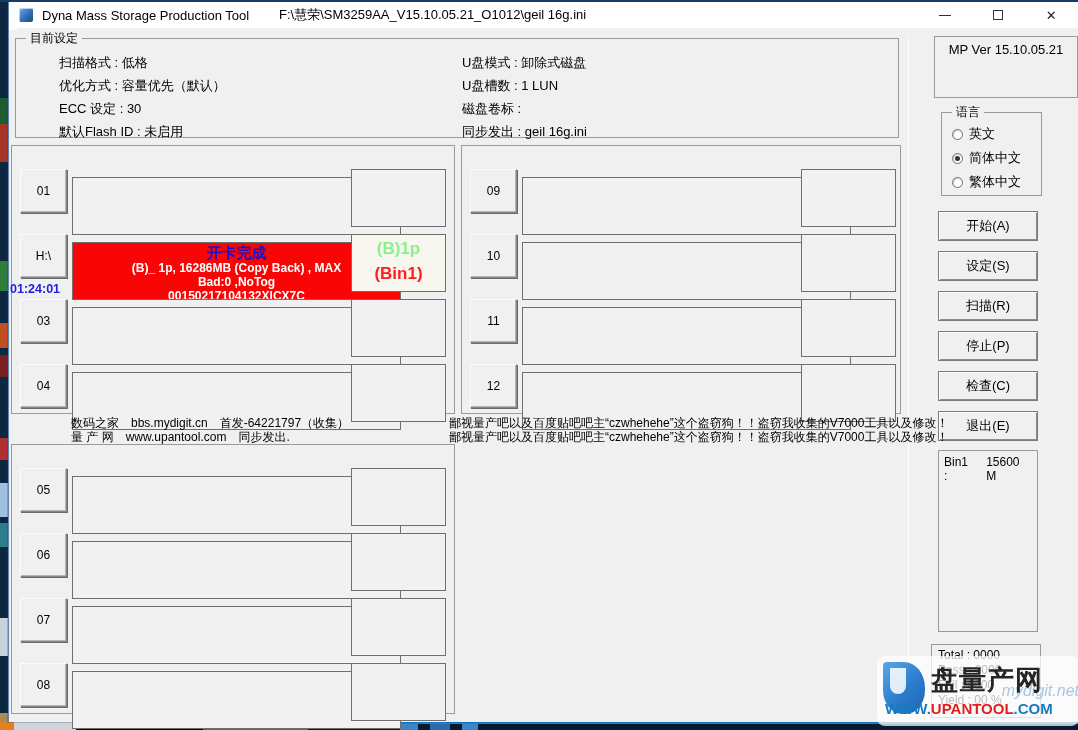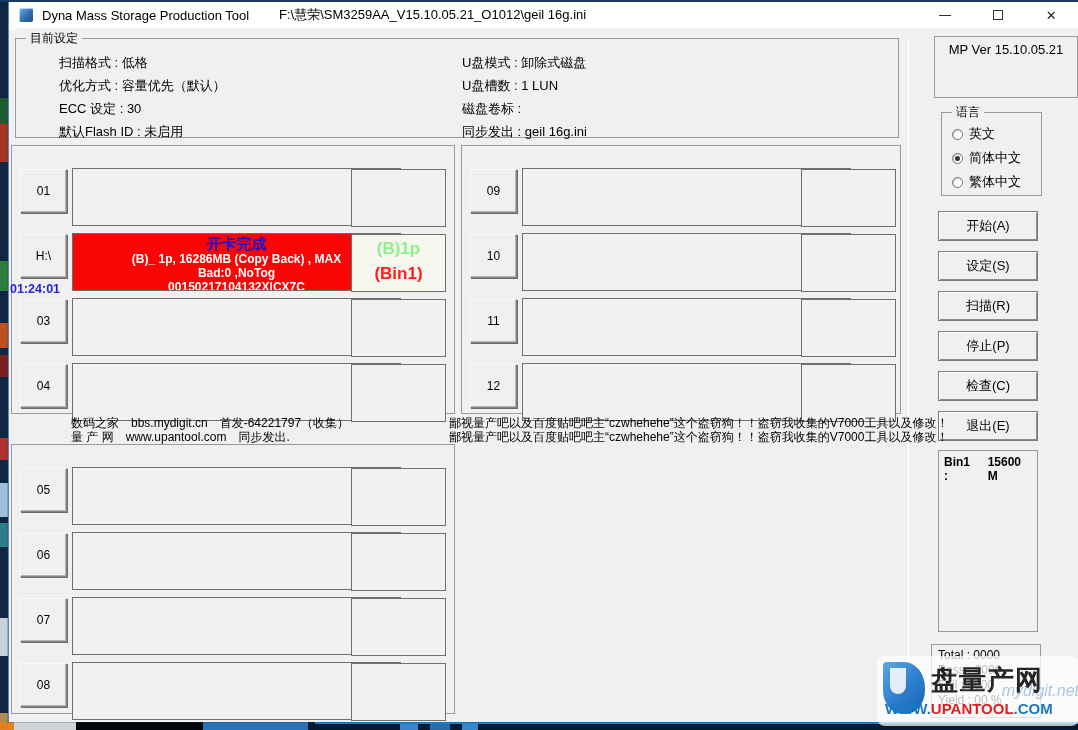--- a/index.html
+++ b/index.html
@@ -54,40 +54,40 @@
   .radio-row { position:relative; margin:6px 0 0 10px; height:18px; display:flex; align-items:center; font-size:13px; color:#000; cursor:default; }
   .radio-row:first-of-type { margin-top:12px; }
   .radio { width:11px; height:11px; border-radius:50%; background:#fff; border:1px solid #707070; margin-right:6px; position:relative; box-shadow:inset 1px 1px 1px rgba(0,0,0,.2); }
   .radio-row.selected .radio::after { content:""; position:absolute; left:2px; top:2px; width:5px; height:5px; border-radius:50%; background:#333; }
 
   .win-btn { position:absolute; left:929px; width:100px; height:30px; background:#f0f0f0; border:1px solid #7c7c7c;
       box-shadow:inset 1px 1px 0 #ffffff, inset -1px -1px 0 #8c8c8c; font-size:13px; color:#000;
       display:flex; align-items:center; justify-content:center; cursor:default; }
 
   #bin-box { position:absolute; left:929px; top:422px; width:100px; height:182px; border:1px solid #9a9a9a; font-size:12px; color:#000; padding:4px 5px; }
-  #bin-box .bin-line { display:flex;font-weight:bold; }
+  #bin-box .bin-line { display:flex; }
   #bin-box .bin-value { margin-left:12px; }
 
   #total-box { position:absolute; left:922px; top:616px; width:110px; height:74px; border:1px solid #9a9a9a; font-size:12px; color:#000; padding:3px 6px; }
   #total-box div { line-height:15px; white-space:nowrap; }
 
   
   .slot-group { padding-top:21px; }
   #grp-tl { left:2px;  top:117px; width:444px; height:269px; }
   #grp-tr { left:452px; top:117px; width:440px; height:269px; }
   #grp-bl { left:2px;  top:416px; width:444px; height:270px; }
   #grp-br { left:452px; top:416px; width:440px; height:270px; }
 
   .slot-row { position:relative; height:65px; }
   .slot-btn { position:absolute; left:8px; top:2px; width:47px; height:44px; background:#f0f0f0;
       border:1px solid #868686; border-top-color:#fbfbfb; border-left-color:#fbfbfb;
       box-shadow:inset -1px -1px 0 #b4b4b4, 1px 1px 0 #6a6a6a; font-size:12px; color:#000;
       display:flex; align-items:center; justify-content:center; cursor:default; }
   .slot-time { position:absolute; left:-2px; top:50px; font-size:12.5px; font-weight:bold; color:#2222dd; white-space:nowrap; }
-  .slot-status { position:absolute; left:60px; top:1px; width:329px; height:58px; background:#f1f1f1; border:1px solid #6f6f6f; overflow:hidden; text-align:center; }
+  .slot-status { position:absolute; left:60px; top:10px; width:329px; height:58px; background:#f1f1f1; border:1px solid #6f6f6f; overflow:hidden; text-align:center; }
   .slot-status.status-active { background:#fa0505; }
   .st-l1 { font-size:15px; font-weight:bold; color:#1612cf; line-height:17px; margin-top:1px; white-space:nowrap; }
   .st-l  { font-size:12px; font-weight:bold; color:#ffffff; line-height:14px; white-space:nowrap; }
   .slot-result { position:absolute; left:339px; top:2px; width:95px; height:58px; background:#f1f1f1; border:1px solid #6f6f6f; text-align:center; overflow:hidden; }
   .slot-result.result-active { background:#f7f7f0; }
   .res-green { color:#8cf08c; font-size:17px; font-weight:bold; line-height:27px; }
   .res-red   { color:#ff1c1c; font-size:17px; font-weight:bold; line-height:24px; }
 
   
   .notice-line { position:absolute; height:14px; font-size:12px; color:#000; white-space:nowrap; }

